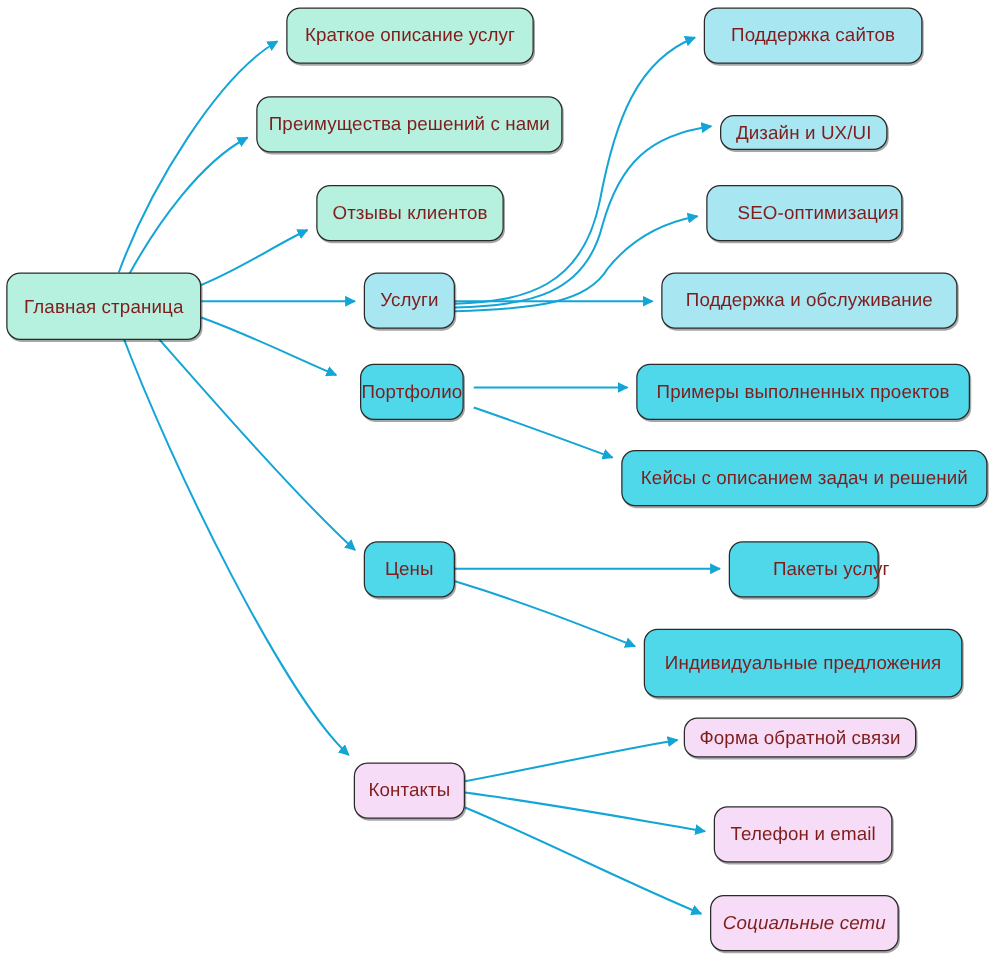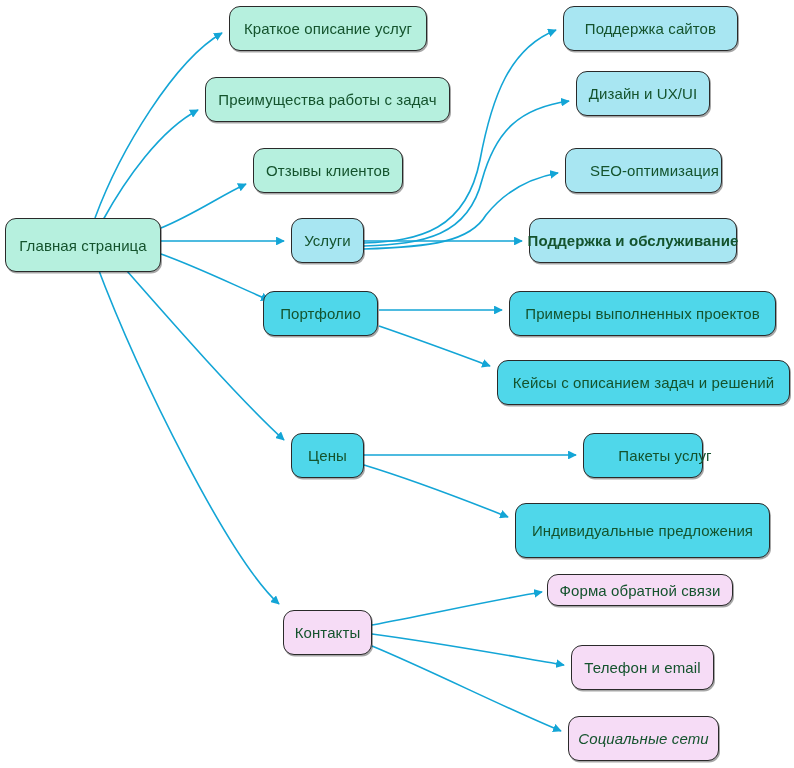--- a/index.html
+++ b/index.html
@@ -9,21 +9,21 @@
     font-family:"Liberation Sans","DejaVu Sans",sans-serif;
   }
   #diagram{position:absolute;left:0;top:0;width:794px;height:768px;}
   .edge-layer{position:absolute;left:0;top:0;width:794px;height:768px;pointer-events:none;}
   .node{
     position:absolute;
     box-sizing:border-box;
     display:flex;align-items:center;justify-content:center;
     border:1.4px solid #2a2a2a;
     border-radius:11px;
-    color:#14532d;
+    color:#7f1d1d;
     font-size:15px;
     letter-spacing:.1px;
     white-space:nowrap;
     text-align:center;
     box-shadow:1px 1.5px 0 rgba(0,0,0,.35);
   }
   .node.green{background:#b6f0de;}
   .node.cyan-light{background:#a8e6f2;}
   .node.cyan{background:#4fd7ea;}
   .node.pink{background:#f6dcf6;}
@@ -61,41 +61,41 @@
       </g>
   </svg>
   <div id="nodes">
       <div class="node green" style="left: 5px; top: 218px; width: 156px; height: 54px;">
         <span class="node-label">Главная страница</span>
       </div>
       <div class="node green" style="left: 229px; top: 6px; width: 198px; height: 45px;">
         <span class="node-label">Краткое описание услуг</span>
       </div>
       <div class="node green" style="left: 205px; top: 77px; width: 245px; height: 45px;">
-        <span class="node-label">Преимущества работы с задач</span>
+        <span class="node-label">Преимущества решений с нами</span>
       </div>
       <div class="node green" style="left: 253px; top: 148px; width: 150px; height: 45px;">
         <span class="node-label">Отзывы клиентов</span>
       </div>
       <div class="node cyan-light" style="left: 291px; top: 218px; width: 73px; height: 45px;">
         <span class="node-label">Услуги</span>
       </div>
       <div class="node cyan-light" style="left: 563px; top: 6px; width: 175px; height: 45px;">
         <span class="node-label">Поддержка сайтов</span>
       </div>
-      <div class="node cyan-light" style="left: 576px; top: 71px; width: 134px; height: 45px;">
+      <div class="node cyan-light" style="left: 576px; top: 92px; width: 134px; height: 28px;">
         <span class="node-label">Дизайн и UX/UI</span>
       </div>
       <div class="node cyan-light" style="left: 565px; top: 148px; width: 157px; height: 45px; padding-left: 22px;">
         <span class="node-label">SEO-оптимизация</span>
       </div>
-      <div class="node cyan-light" style="left: 529px; top: 218px; width: 208px; height: 45px; font-weight: bold;">
+      <div class="node cyan-light" style="left: 529px; top: 218px; width: 237px; height: 45px;">
         <span class="node-label">Поддержка и обслуживание</span>
       </div>
-      <div class="node cyan" style="left: 263px; top: 291px; width: 115px; height: 45px;">
+      <div class="node cyan" style="left: 288px; top: 291px; width: 83px; height: 45px;">
         <span class="node-label">Портфолио</span>
       </div>
       <div class="node cyan" style="left: 509px; top: 291px; width: 267px; height: 45px;">
         <span class="node-label">Примеры выполненных проектов</span>
       </div>
       <div class="node cyan" style="left: 497px; top: 360px; width: 293px; height: 45px;">
         <span class="node-label">Кейсы с описанием задач и решений</span>
       </div>
       <div class="node cyan" style="left: 291px; top: 433px; width: 73px; height: 45px;">
         <span class="node-label">Цены</span>

